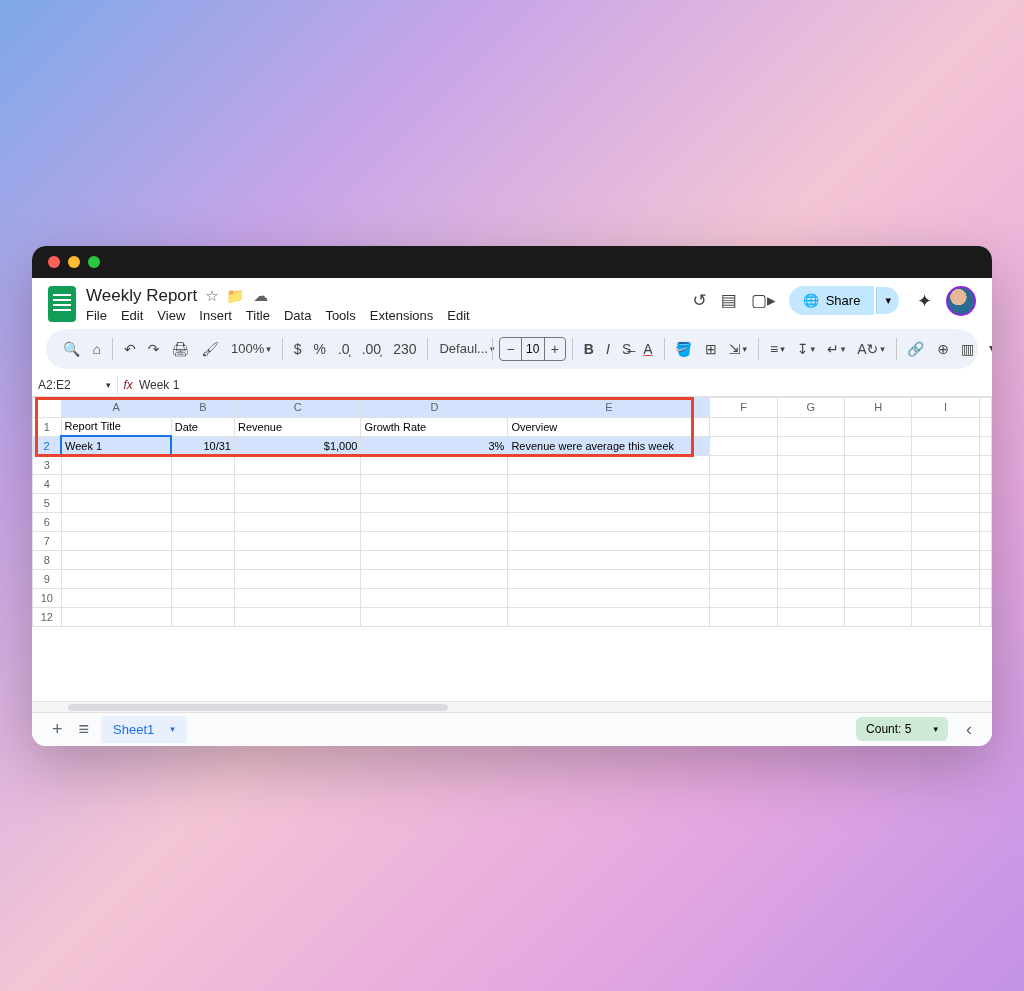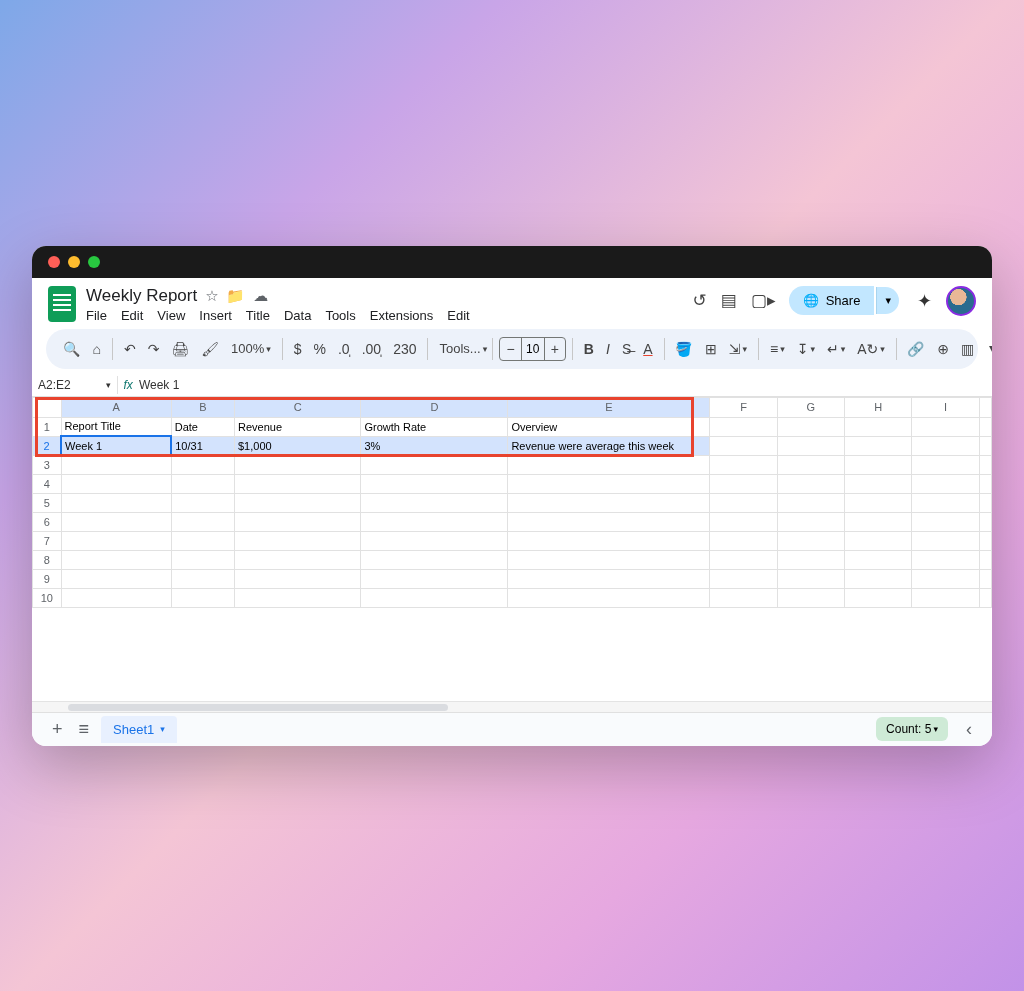--- a/index.html
+++ b/index.html
@@ -27,38 +27,38 @@
 .tb { padding:4px 5px; cursor:pointer; display:flex; align-items:center; }
 .tb.sep { border-left:1px solid #c7c7c7; height:22px; margin:0 4px; padding:0; }
 .zoom { font-size:13px; }
 .caret { font-size:9px; margin-left:2px; }
 .fontsel { font-size:13px; min-width:52px; }
 .fsbox { display:flex; align-items:center; border:1px solid #747775; border-radius:4px; height:24px; }
 .fsbox .pm { padding:0 6px; cursor:pointer; }
 .fsbox input { width:24px; border:none; border-left:1px solid #747775; border-right:1px solid #747775; text-align:center; font-size:12px; height:22px; background:transparent; }
 .cellref { height:22px; background:#fff; display:flex; align-items:center; border-bottom:1px solid #e0e0e0; font-size:12px; color:#333; padding-left:6px; gap:6px;}
 .cellref .rng { width:60px; }
-.cellref .fx { font-style:italic; color:#0f766e; }
+.cellref .fx { font-style:italic; color:#7f1d1d; }
 .grid-area { flex:1; overflow:hidden; position:relative; background:#fff; }
 table { border-collapse:collapse; width:100%; table-layout:fixed; }
 th,td { border:1px solid #e1e1e1; height:19px; font-size:11px; text-align:left; padding:0 3px; white-space:nowrap; overflow:hidden; }
 th { background:#fff; color:#5f6368; font-weight:normal; text-align:center; }
 th.col { height:20px; }
 th.row { width:28px; text-align:center; background:#fff;}
 th.corner { width:28px; background:#fff;}
 .selcol { background:#d3e3fd !important; }
 .selrow { background:#d3e3fd !important; color:#1a73e8; }
 .selcell { background:#d3e3fd; }
 .activecell { border:2px solid #1a73e8 !important; }
 .hlbox { position:absolute; border:3px solid #e8432e; pointer-events:none; }
-.num { }
+.num { text-align:right; }
 .sheetbar { height:34px; border-top:1px solid #e0e0e0; display:flex; align-items:center; padding:0 12px; font-size:13px; background:#f9fbfd; }
 .sbtn { padding:4px 8px; color:#5f6368; cursor:pointer; font-size:18px; }
-.sheet-tab { background:#e8f0fe; color:#1a73e8; padding:6px 12px; border-radius:4px 4px 0 0; display:flex; align-items:center; gap:4px; font-weight:500; cursor:pointer; margin-left:4px;}
-.count-chip { margin-left:auto; background:#ceead6; padding:5px 10px; border-radius:6px; font-size:12px; display:flex; align-items:center; gap:0; cursor:pointer; }
+.sheet-tab { background:#e8f0fe; color:#1a73e8; padding:6px 12px; border-radius:4px 4px 0 0; display:flex; align-items:center; gap:14px; font-weight:500; cursor:pointer; margin-left:4px;}
+.count-chip { margin-left:auto; background:#ceead6; padding:5px 10px; border-radius:6px; font-size:12px; display:flex; align-items:center; gap:20px; cursor:pointer; }
 .scroll-h { height:11px; background:#f5f5f5; border-top:1px solid #e3e3e3; position:relative; }
 .scroll-thumb{ position:absolute; left:36px; width:380px; top:2px; height:7px; background:#dadce0; border-radius:4px; }
 </style>
 </head>
 <body>
 
 <div class="window">
   <div class="titlebar">
     <div class="dot r"></div>
     <div class="dot y"></div>
@@ -113,21 +113,21 @@
         <span class="caret">▾</span>
       </span>
     <span class="tb sep"></span>
     <span class="tb">$</span>
     <span class="tb">%</span>
     <span class="tb">.0̩</span>
     <span class="tb">.00̩</span>
     <span class="tb">230</span>
     <span class="tb sep"></span>
     <span class="tb fontsel">
-        <span>Tools...</span>
+        <span>Defaul...</span>
         <span class="caret">▾</span>
       </span>
     <span class="tb sep"></span>
     <div class="fsbox">
       <span class="pm">−</span>
       <input value="10" style="">
       <span class="pm">+</span>
     </div>
     <span class="tb sep"></span>
     <span class="tb">
@@ -304,20 +304,33 @@
             <td class=" "></td>
             <td class=" "></td>
             <td class=" "></td>
             <td class=" "></td>
             <td class=" "></td>
             <td class=" "></td>
             <td class=" "></td>
             <td class=" "></td>
             <td></td>
           </tr>
+          <tr>
+            <th class="row ">12</th>
+            <td class=" "></td>
+            <td class=" "></td>
+            <td class=" "></td>
+            <td class=" "></td>
+            <td class=" "></td>
+            <td class=" "></td>
+            <td class=" "></td>
+            <td class=" "></td>
+            <td class=" "></td>
+            <td></td>
+          </tr>
         </tbody>
       </table>
     <div class="hlbox" id="hl" style="left: 3px; top: 0px; width: 659px; height: 60px;"></div>
   </div>
 
   <div class="scroll-h">
       <div class="scroll-thumb"></div>
     </div>
 
   <div class="sheetbar">

